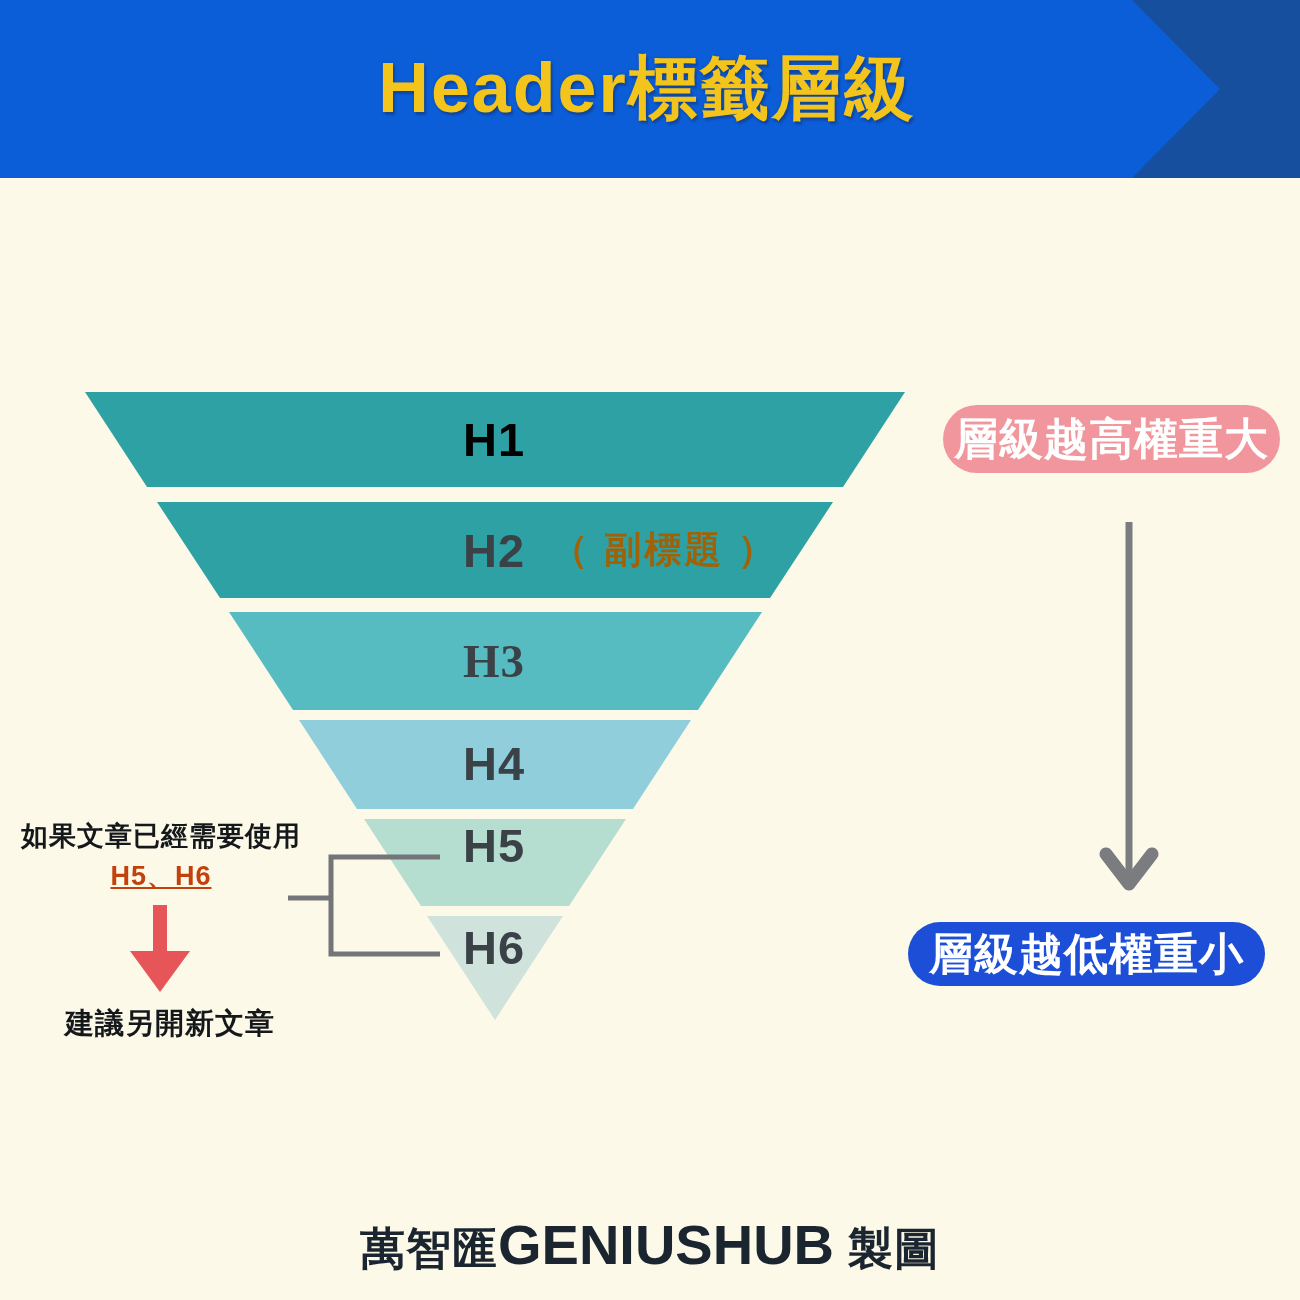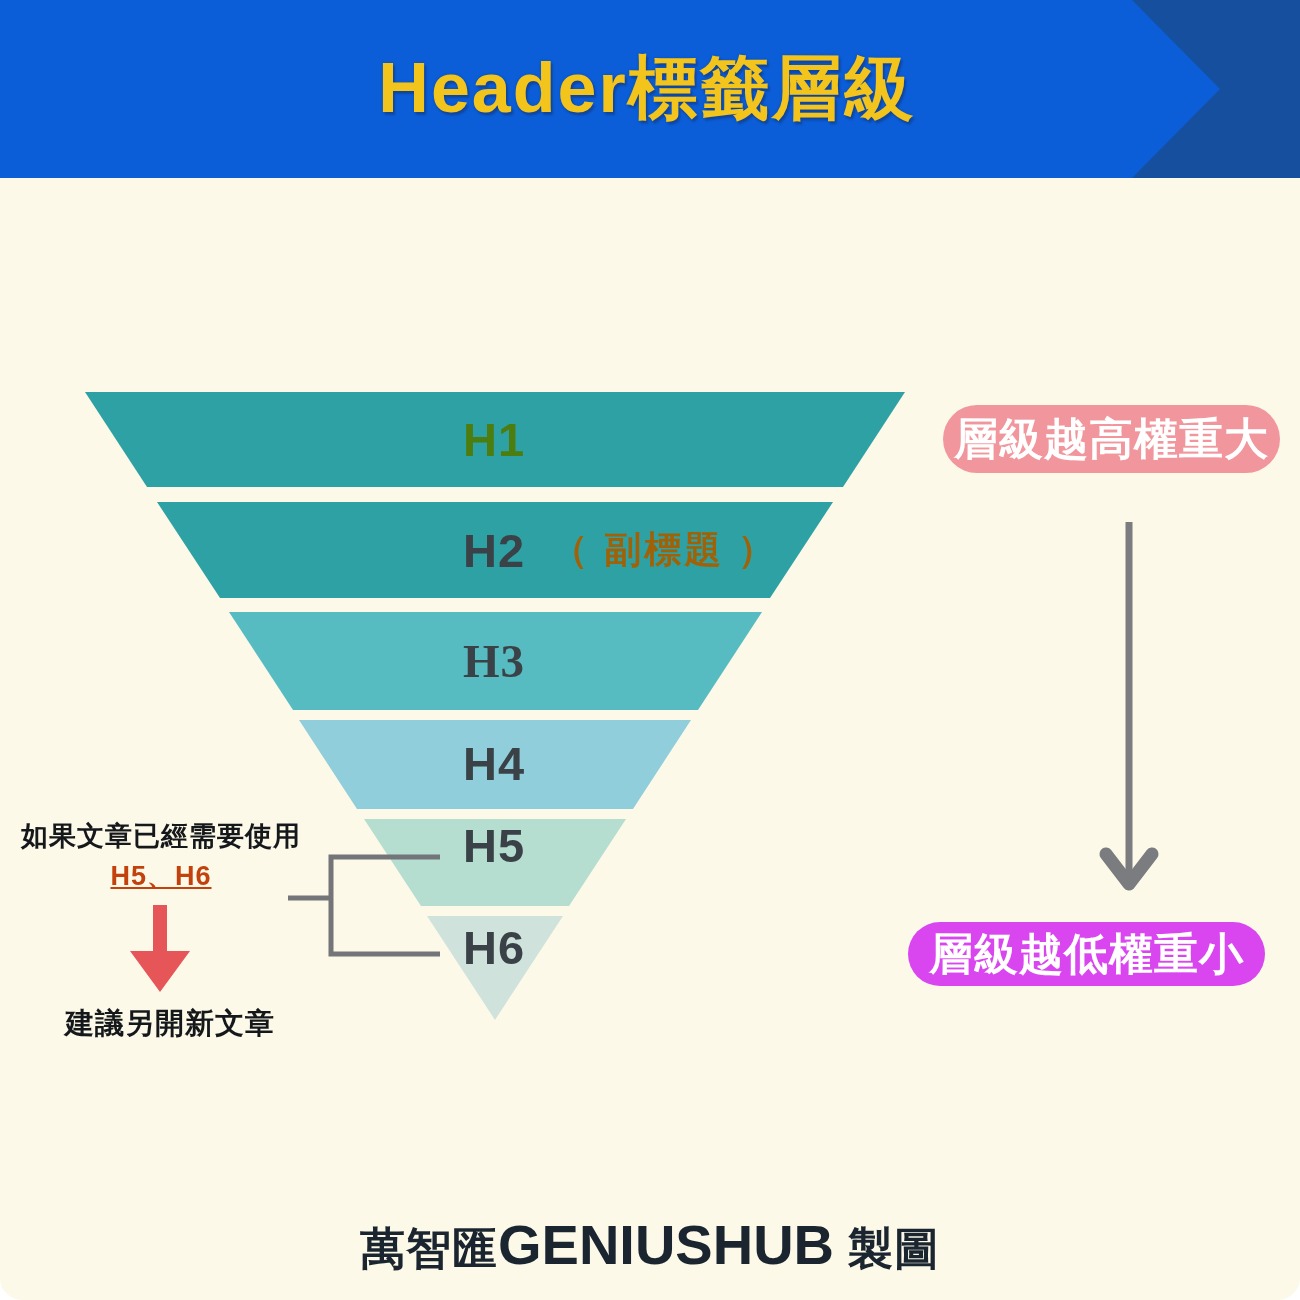--- a/index.html
+++ b/index.html
@@ -1,20 +1,20 @@
 <!DOCTYPE html>
 <html><head>
 <meta charset="utf-8">
 <style>
   html,body{margin:0;padding:0;}
   body{
     width:1300px;height:1300px;position:relative;overflow:hidden;
     font-family:"Liberation Sans","DejaVu Sans",sans-serif;
   }
-  .page{position:absolute;inset:0;border-radius:22px;}
+  .page{position:absolute;inset:0;}
 
   
   .banner{position:absolute;left:0;top:0;width:1300px;height:178px;}
   .banner-dark{position:absolute;inset:0;}
   .banner-chevron{
     position:absolute;inset:0;
     clip-path:polygon(0 0,1132px 0,1220px 89px,1132px 178px,0 178px);
   }
   .title{
     position:absolute;left:0;top:0;width:1294px;height:178px;margin:0;
@@ -68,21 +68,21 @@
 
   <header class="banner">
     <div class="banner-dark" style="background-color: rgb(22, 79, 158);"></div>
     <div class="banner-chevron" style="background-color: rgb(11, 94, 216);"></div>
     <h1 class="title" style="color: rgb(242, 196, 28);">Header標籤層級</h1>
   </header>
 
   <div id="funnel">
       <div class="band" style="left: 85px; top: 392px; width: 820px; height: 95px; background: rgb(46, 161, 165); clip-path: polygon(0px 0px, 820px 0px, 758px 95px, 62px 95px);"></div>
       <div class="band-label" style="top: 409px;">
-        <span class="h-tag" style="color: #4d7c0f;">H1</span>
+        <span class="h-tag" style="color: #000000;">H1</span>
       </div>
       <div class="band" style="left: 157px; top: 502px; width: 676px; height: 96px; background: rgb(46, 161, 165); clip-path: polygon(0px 0px, 676px 0px, 613px 96px, 63px 96px);"></div>
       <div class="band-label" style="top: 520px;">
         <span class="h-tag" style="color: rgb(58, 66, 71);">H2</span>
         <span class="h-note" style="color: #a16207;">（ 副標題 ）</span>
       </div>
       <div class="band" style="left: 229px; top: 612px; width: 533px; height: 98px; background: rgb(87, 188, 193); clip-path: polygon(0px 0px, 533px 0px, 469px 98px, 64px 98px);"></div>
       <div class="band-label" style="top: 631px;">
         <span class="h-tag" style="color: rgb(58, 66, 71); font-family: Liberation Serif, serif;">H3</span>
       </div>
@@ -110,20 +110,20 @@
       <line x1="1129" y1="522" x2="1129" y2="876" stroke-width="7" stroke="#7A7C80"></line>
       <polyline points="1106,854 1129,884 1152,854" fill="none" stroke-width="13" stroke-linecap="round" stroke-linejoin="round" stroke="#7A7C80"></polyline>
     </g>
   </svg>
 
   <div class="note-line1" style="color: rgb(21, 24, 27);">如果文章已經需要使用</div>
   <div class="note-line2" style="color: #c2410c; text-decoration: underline;">H5、H6</div>
   <div class="note-conclusion" style="color: rgb(21, 24, 27);">建議另開新文章</div>
 
   <div class="badge badge-top" style="background-color: rgb(240, 150, 156); color: rgb(255, 255, 255);">層級越高權重大</div>
-  <div class="badge badge-bottom" style="background-color: #d946ef; color: rgb(255, 255, 255);">層級越低權重小</div>
+  <div class="badge badge-bottom" style="background-color: #1d4ed8; color: rgb(255, 255, 255);">層級越低權重小</div>
 
   <div class="footer" style="color: rgb(26, 37, 48);">
     <span class="cjk">萬智匯</span>
     <span class="latin">GENIUSHUB</span>
     <span class="cjk suffix">製圖</span>
   </div>
 </div>
 
 </body></html>

